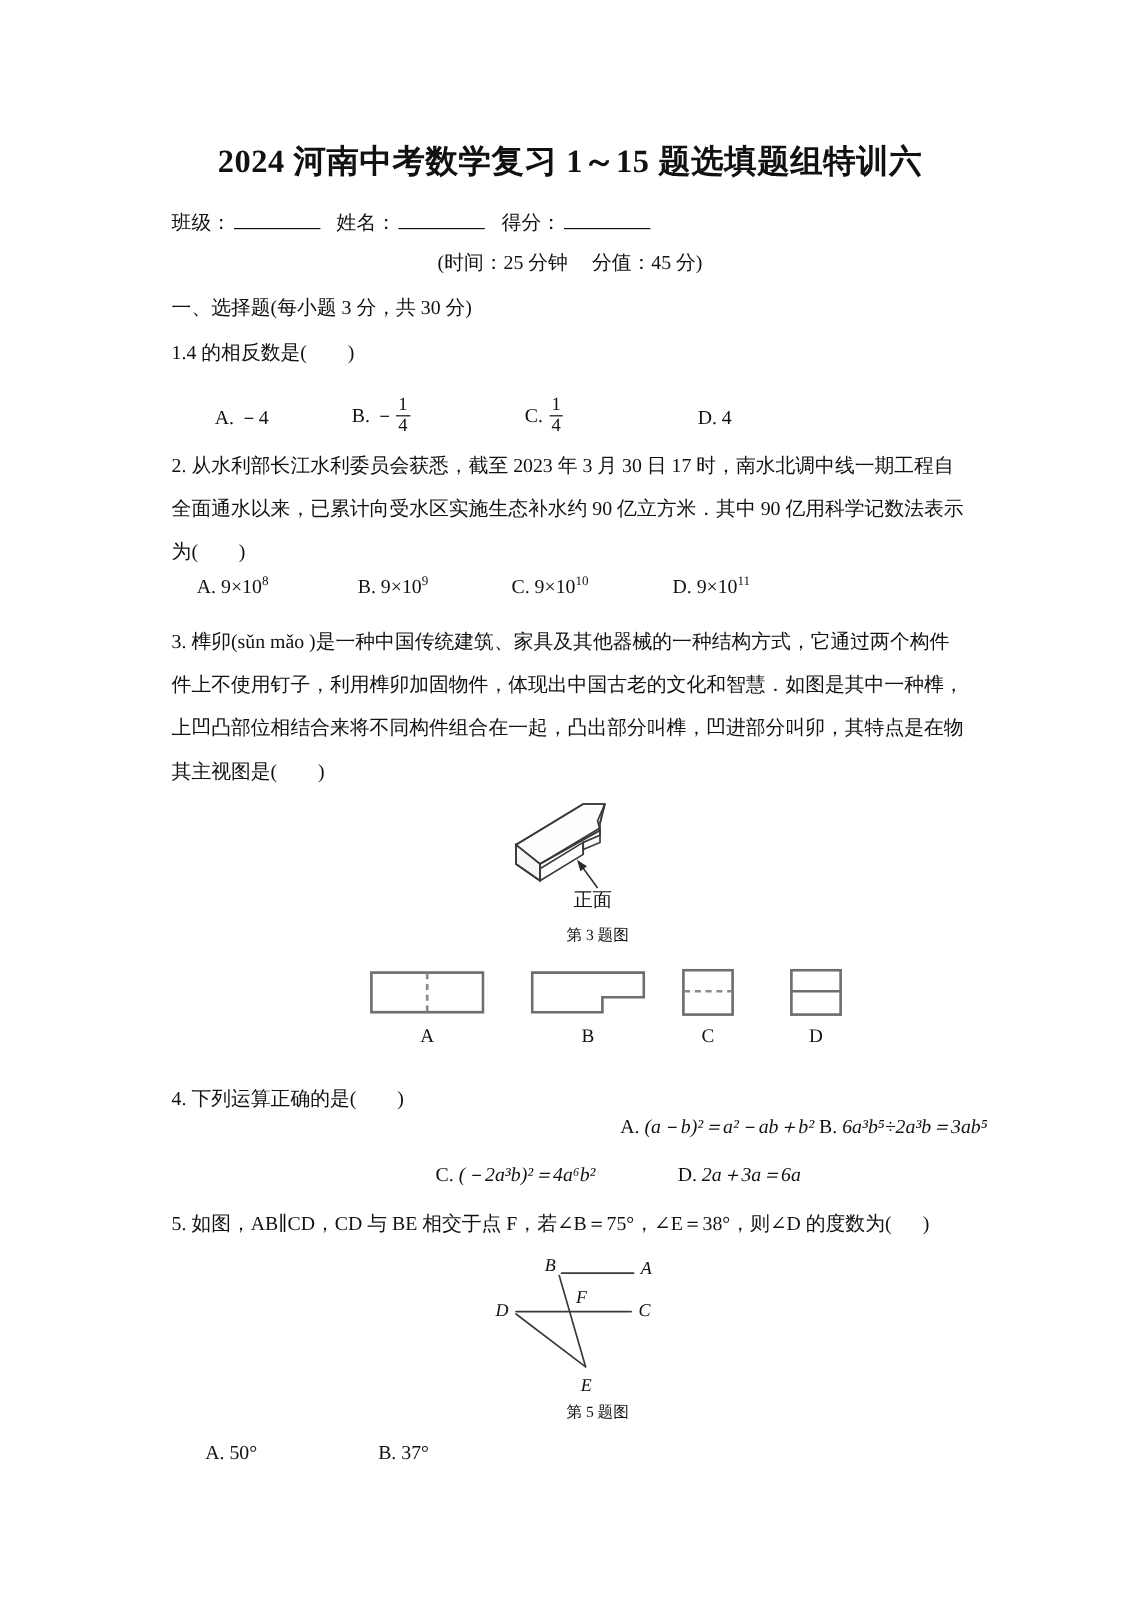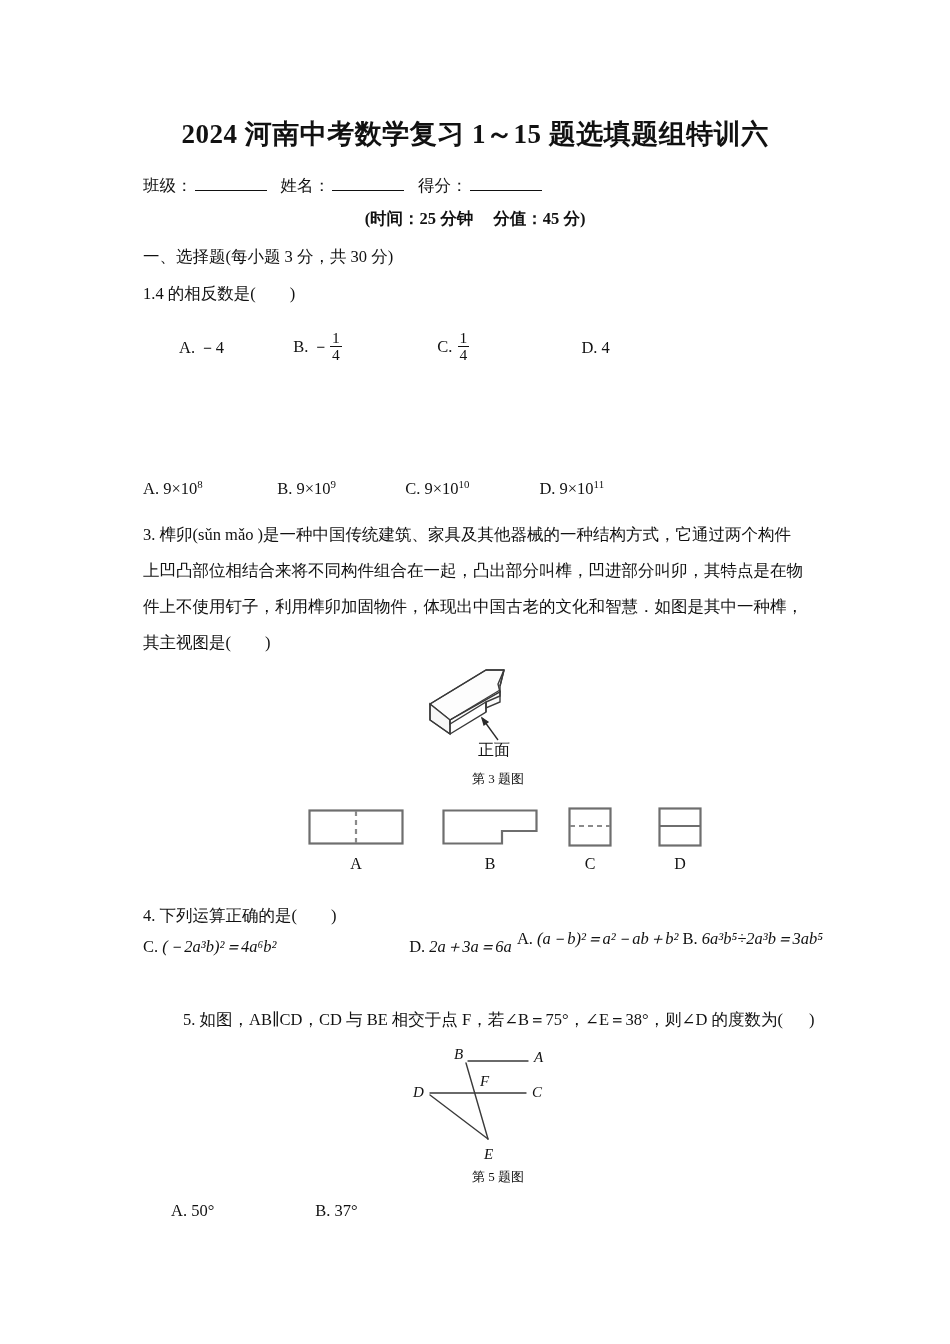--- a/index.html
+++ b/index.html
@@ -52,21 +52,20 @@
   }
   .blank-rule.last { margin-right: 0; }
 
   
   .time-score {
     position: absolute;
     left: 0; right: 0;
     top: 208px;
     text-align: center;
     font-size: 16.5px;
-    font-weight: bold;
   }
   .time-score .gap { display: inline-block; width: 20px; }
 
   
   .section-head {
     position: absolute;
     left: 143px;
     top: 246px;
     font-size: 16.5px;
   }
@@ -187,39 +186,44 @@
       <span>B.</span>&nbsp;<span>－</span><span class="frac"><span class="num">1</span><span class="den">4</span></span>
     </span>
     <span class="opt" style="width:140px;">
       <span>C.</span>&nbsp;<span class="frac"><span class="num">1</span><span class="den">4</span></span>
     </span>
     <span class="opt">
       <span>D.</span>&nbsp;<span>4</span>
     </span>
   </div>
 
+  <div class="q" style="top:370px;">
+    <div><span>2.</span>&nbsp;<span>从水利部长江水利委员会获悉，截至 2023 年 3 月 30 日 17 时，南水北调中线一期工程自</span></div>
+    <div><span>全面通水以来，已累计向受水区实施生态补水约 90 亿立方米．其中 90 亿用科学记数法表示</span></div>
+    <div><span>为(</span><span class="paren-gap"></span><span>)</span></div>
+  </div>
   <div class="opts-row" style="top:478px;">
-    <span class="opt" style="width:130px;">
+    <span class="opt" style="width:130px;margin-left:21px;">
       <span>A.</span>&nbsp;<span>9×10</span><sup>8</sup>
     </span>
     <span class="opt" style="width:124px;">
       <span>B.</span>&nbsp;<span>9×10</span><sup>9</sup>
     </span>
     <span class="opt" style="width:130px;">
       <span>C.</span>&nbsp;<span>9×10</span><sup>10</sup>
     </span>
     <span class="opt">
       <span>D.</span>&nbsp;<span>9×10</span><sup>11</sup>
     </span>
   </div>
 
   <div class="q" style="top:517px;">
     <div><span>3.</span>&nbsp;<span>榫卯(sǔn mǎo )是一种中国传统建筑、家具及其他器械的一种结构方式，它通过两个构件</span></div>
+    <div><span>件上不使用钉子，利用榫卯加固物件，体现出中国古老的文化和智慧．如图是其中一种榫，</span></div>
     <div><span>上凹凸部位相结合来将不同构件组合在一起，凸出部分叫榫，凹进部分叫卯，其特点是在物</span></div>
-    <div><span>件上不使用钉子，利用榫卯加固物件，体现出中国古老的文化和智慧．如图是其中一种榫，</span></div>
     <div><span>其主视图是(</span><span class="paren-gap"></span><span>)</span></div>
   </div>
 
   <div class="fig-tenon">
     <svg width="200" height="100" viewBox="0 0 200 100">
       <g fill="none" stroke="#3a3a3a" stroke-width="1.4" stroke-linejoin="miter">
 
         <path d="M 32 42 L 88 8 L 106 8 L 100 22 L 102 30 L 52 58 Z" fill="#fdfdfd"></path>
 
         <path d="M 32 42 L 32 58 L 52 72 L 52 58 Z" fill="#f7f7f7"></path>
@@ -281,30 +285,30 @@
     <span>4.</span>&nbsp;<span>下列运算正确的是(</span><span class="paren-gap"></span><span>)</span>
   </div>
   <div class="opts-row" style="top:928px;text-align:right;">
     <span class="opt it" style="width:260px;">
       <span style="font-style:normal;">A.</span>&nbsp;<span>(a－b)²＝a²－ab＋b²</span>
     </span>
     <span class="opt it">
       <span style="font-style:normal;">B.</span>&nbsp;<span>6a³b⁵÷2a³b＝3ab⁵</span>
     </span>
   </div>
-  <div class="opts-row" style="top:936px;">
+  <div class="opts-row" style="top:968px;text-align:center;">
     <span class="opt it" style="width:262px;">
       <span style="font-style:normal;">C.</span>&nbsp;<span>(－2a³b)²＝4a⁶b²</span>
     </span>
     <span class="opt it">
       <span style="font-style:normal;">D.</span>&nbsp;<span>2a＋3a＝6a</span>
     </span>
   </div>
 
-  <div class="q" style="top:1002px; width:690px;margin-left:40px;">
+  <div class="q" style="top:1002px; width:690px;">
     <span>5.</span>&nbsp;<span>如图，AB∥CD，CD 与 BE 相交于点 F，若∠B＝75°，∠E＝38°，则∠D 的度数为(</span><span class="paren-gap-sm"></span><span>)</span>
   </div>
 
   <div class="fig-q5">
     <svg width="190" height="130" viewBox="0 0 190 130">
       <g stroke="#3a3a3a" stroke-width="1.4" fill="none" stroke-linecap="round">
 
         <line x1="70" y1="18" x2="130" y2="18"></line>
 
         <line x1="32" y1="50" x2="128" y2="50"></line>

